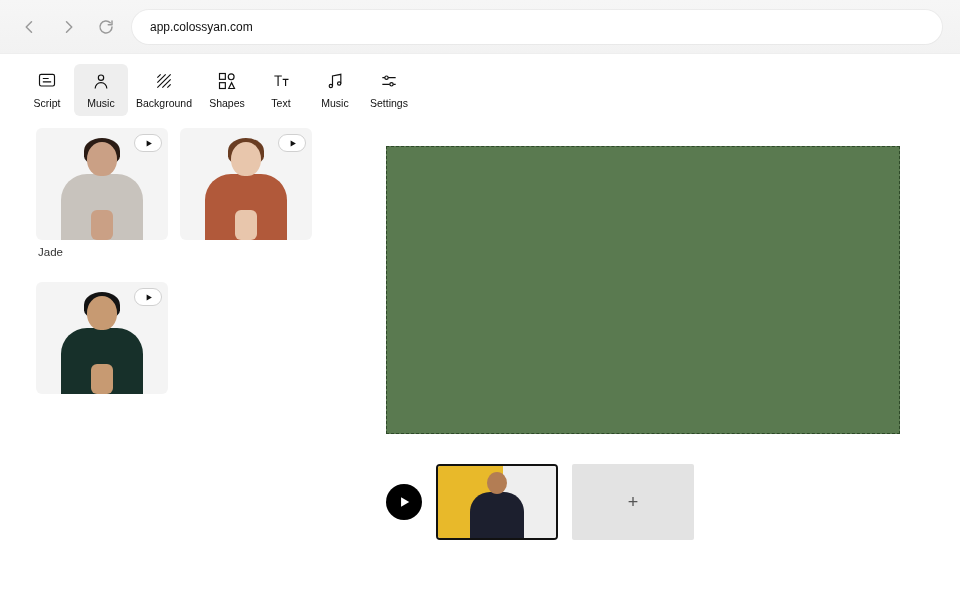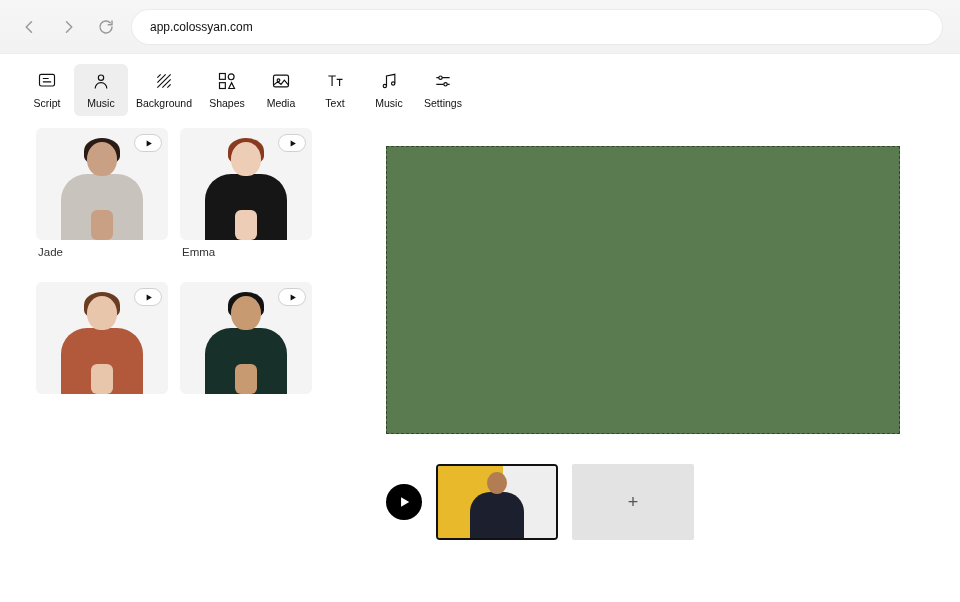--- a/index.html
+++ b/index.html
@@ -114,30 +114,20 @@
           <circle cx="17" cy="7" r="3.5"></circle>
           <rect x="3" y="14" width="7" height="7"></rect>
           <path d="M14 21l3.5-7 3.5 7z"></path>
         </svg>
       </span>
       <span class="tool-label">Shapes</span>
     </div>
     <div class="tool">
       <span class="tool-icon">
         <svg viewBox="0 0 24 24">
-          <rect x="3" y="5" width="18" height="14" rx="2"></rect>
-          <circle cx="9" cy="11" r="1.6"></circle>
-          <path d="M3 17l5-4 4 3 4-5 5 6"></path>
-        </svg>
-      </span>
-      <span class="tool-label">Media</span>
-    </div>
-    <div class="tool">
-      <span class="tool-icon">
-        <svg viewBox="0 0 24 24">
           <path d="M4 6h9M8.5 6v12"></path>
           <path d="M14 10h7M17.5 10v8"></path>
         </svg>
       </span>
       <span class="tool-label">Text</span>
     </div>
     <div class="tool">
       <span class="tool-icon">
         <svg viewBox="0 0 24 24">
           <path d="M9 18V6l10-2v11"></path>
@@ -175,36 +165,20 @@
               <svg viewBox="0 0 24 24">
                 <path d="M7 4l14 8-14 8z"></path>
               </svg>
             </div>
           </div>
           <div class="actor-name">Jade</div>
         </div>
         <div class="actor-cell">
           <div class="actor-card">
             <div class="figure">
-              <div class="torso" style="background:#161616"></div>
-              <div class="arms" style="background:#eecdb6"></div>
-              <div class="hair" style="background:#8a3a1f"></div>
-              <div class="head" style="background:#eecdb6"></div>
-            </div>
-            <div class="play-pill">
-              <svg viewBox="0 0 24 24">
-                <path d="M7 4l14 8-14 8z"></path>
-              </svg>
-            </div>
-          </div>
-          <div class="actor-name">Emma</div>
-        </div>
-        <div class="actor-cell">
-          <div class="actor-card">
-            <div class="figure">
               <div class="torso" style="background:#b1593a"></div>
               <div class="arms" style="background:#e8c6ac"></div>
               <div class="hair" style="background:#6a3d22"></div>
               <div class="head" style="background:#e8c6ac"></div>
             </div>
             <div class="play-pill">
               <svg viewBox="0 0 24 24">
                 <path d="M7 4l14 8-14 8z"></path>
               </svg>
             </div>

